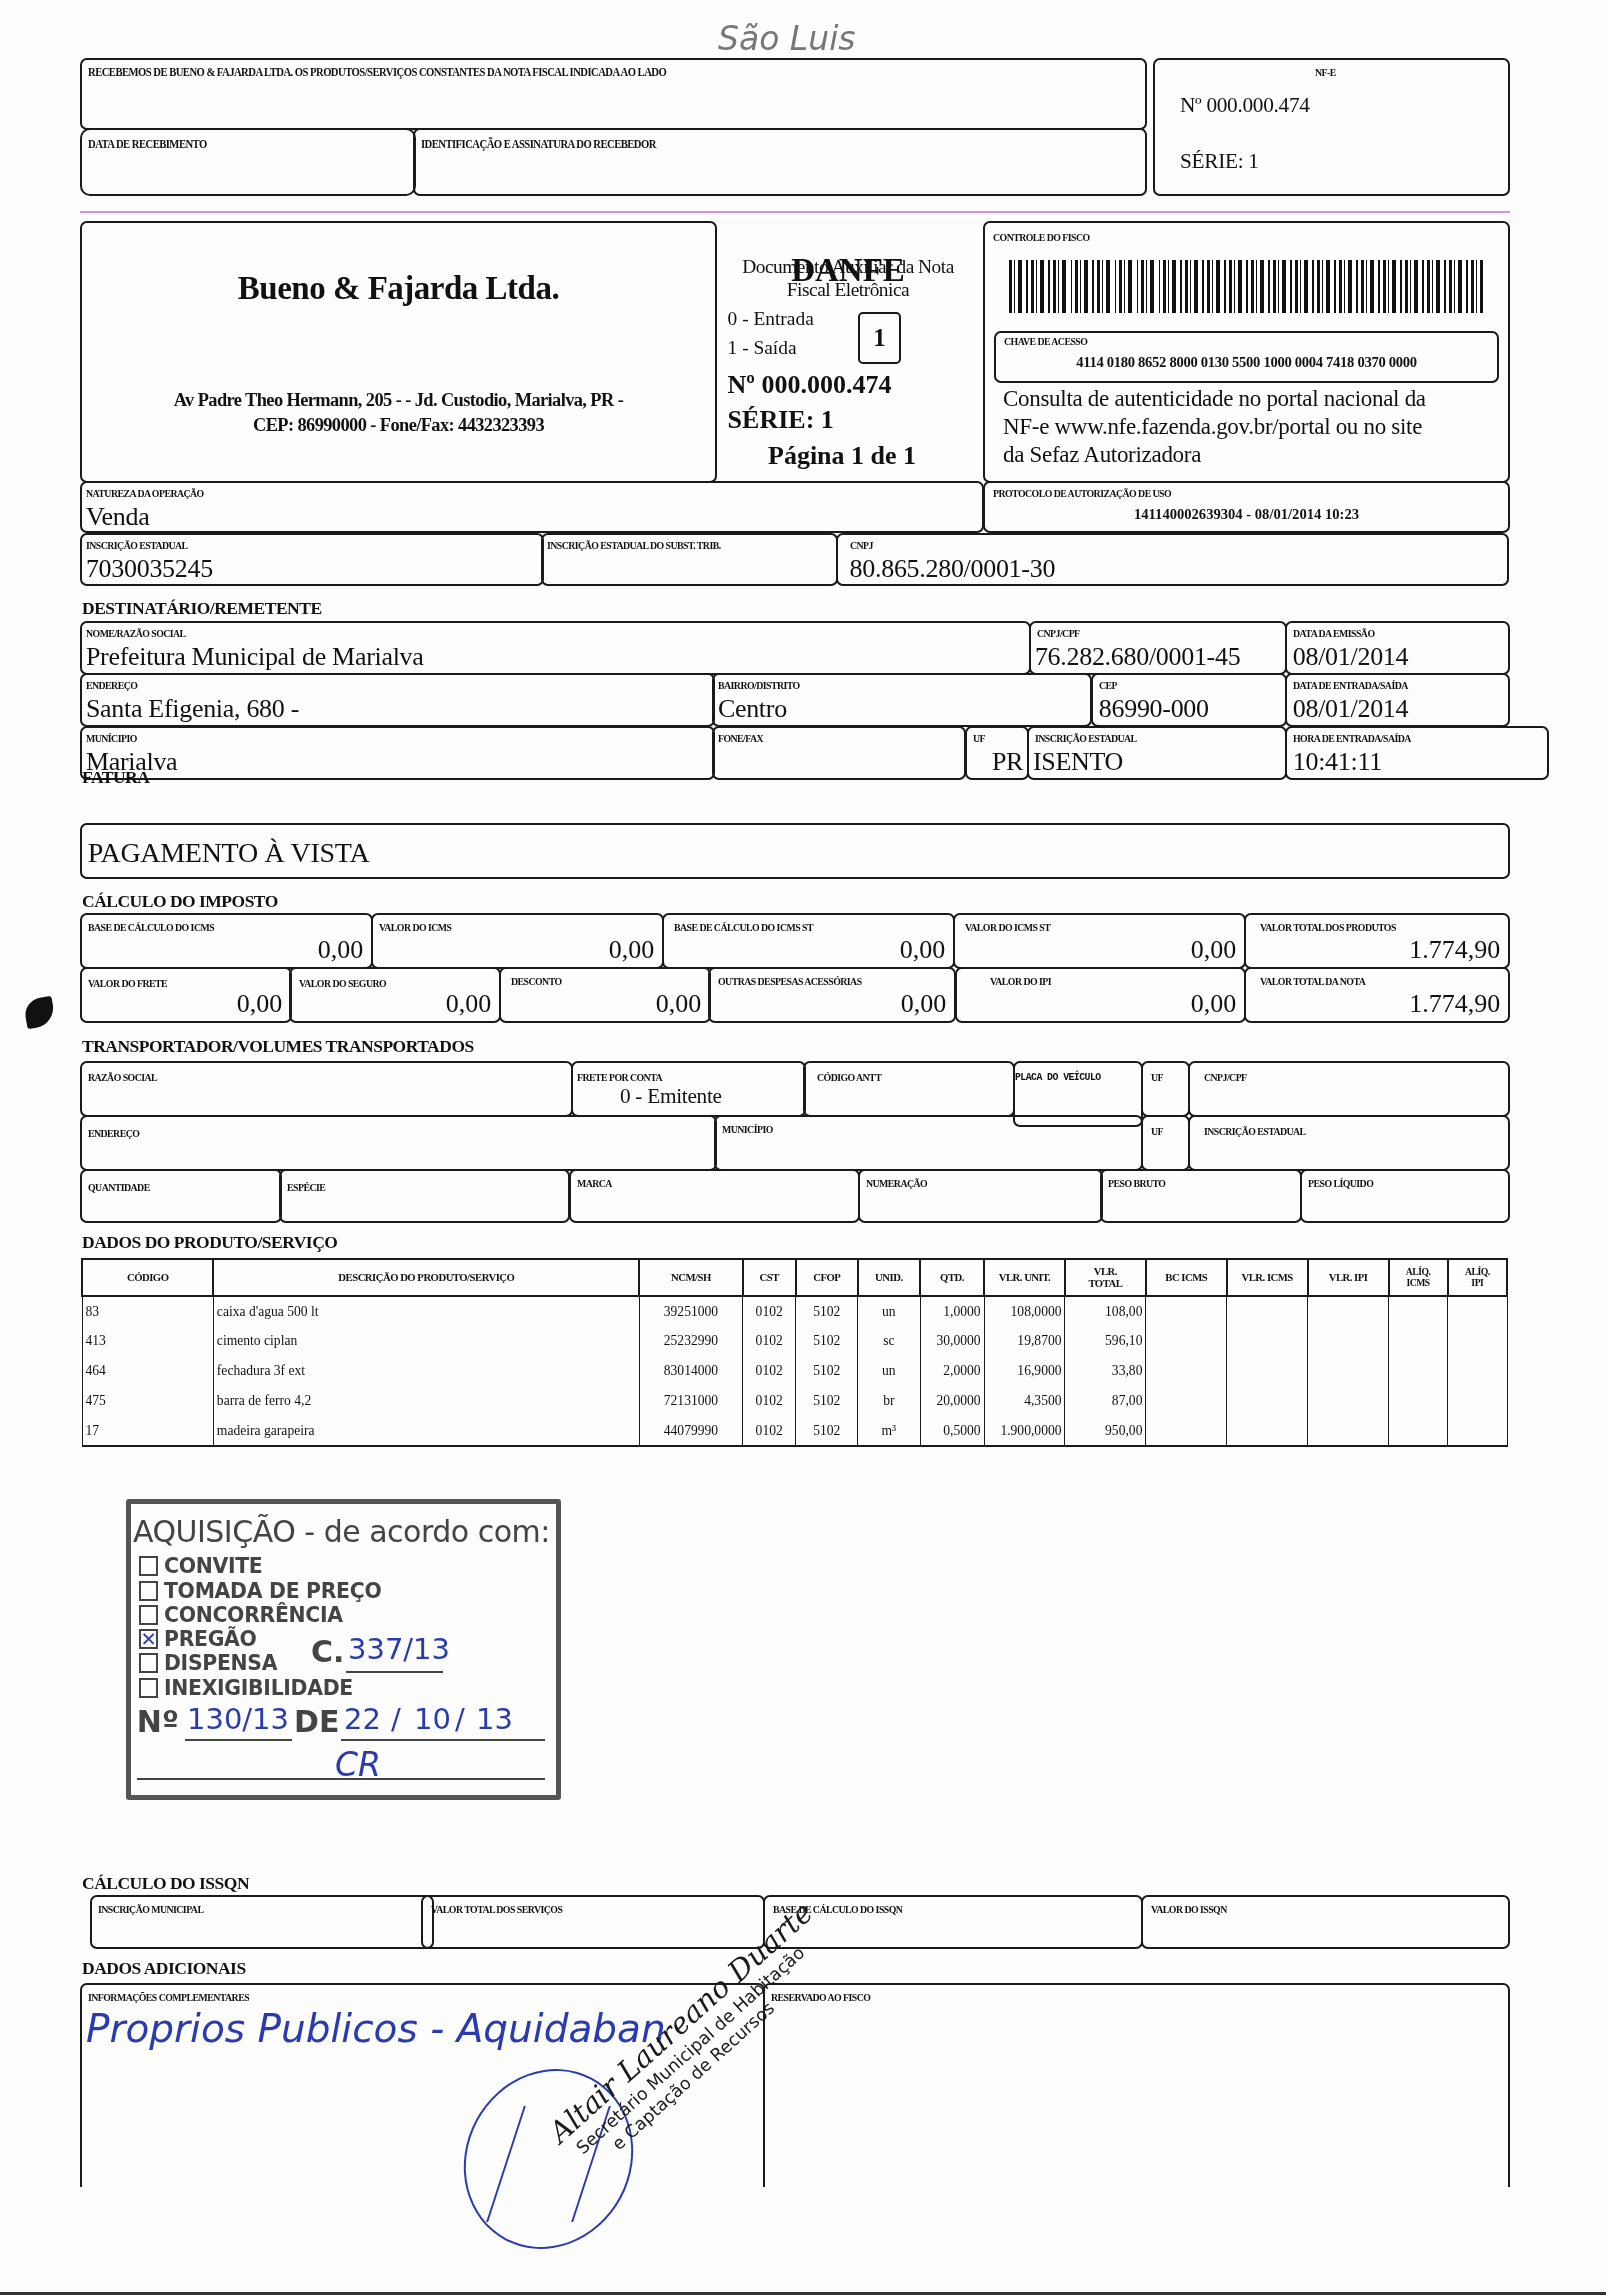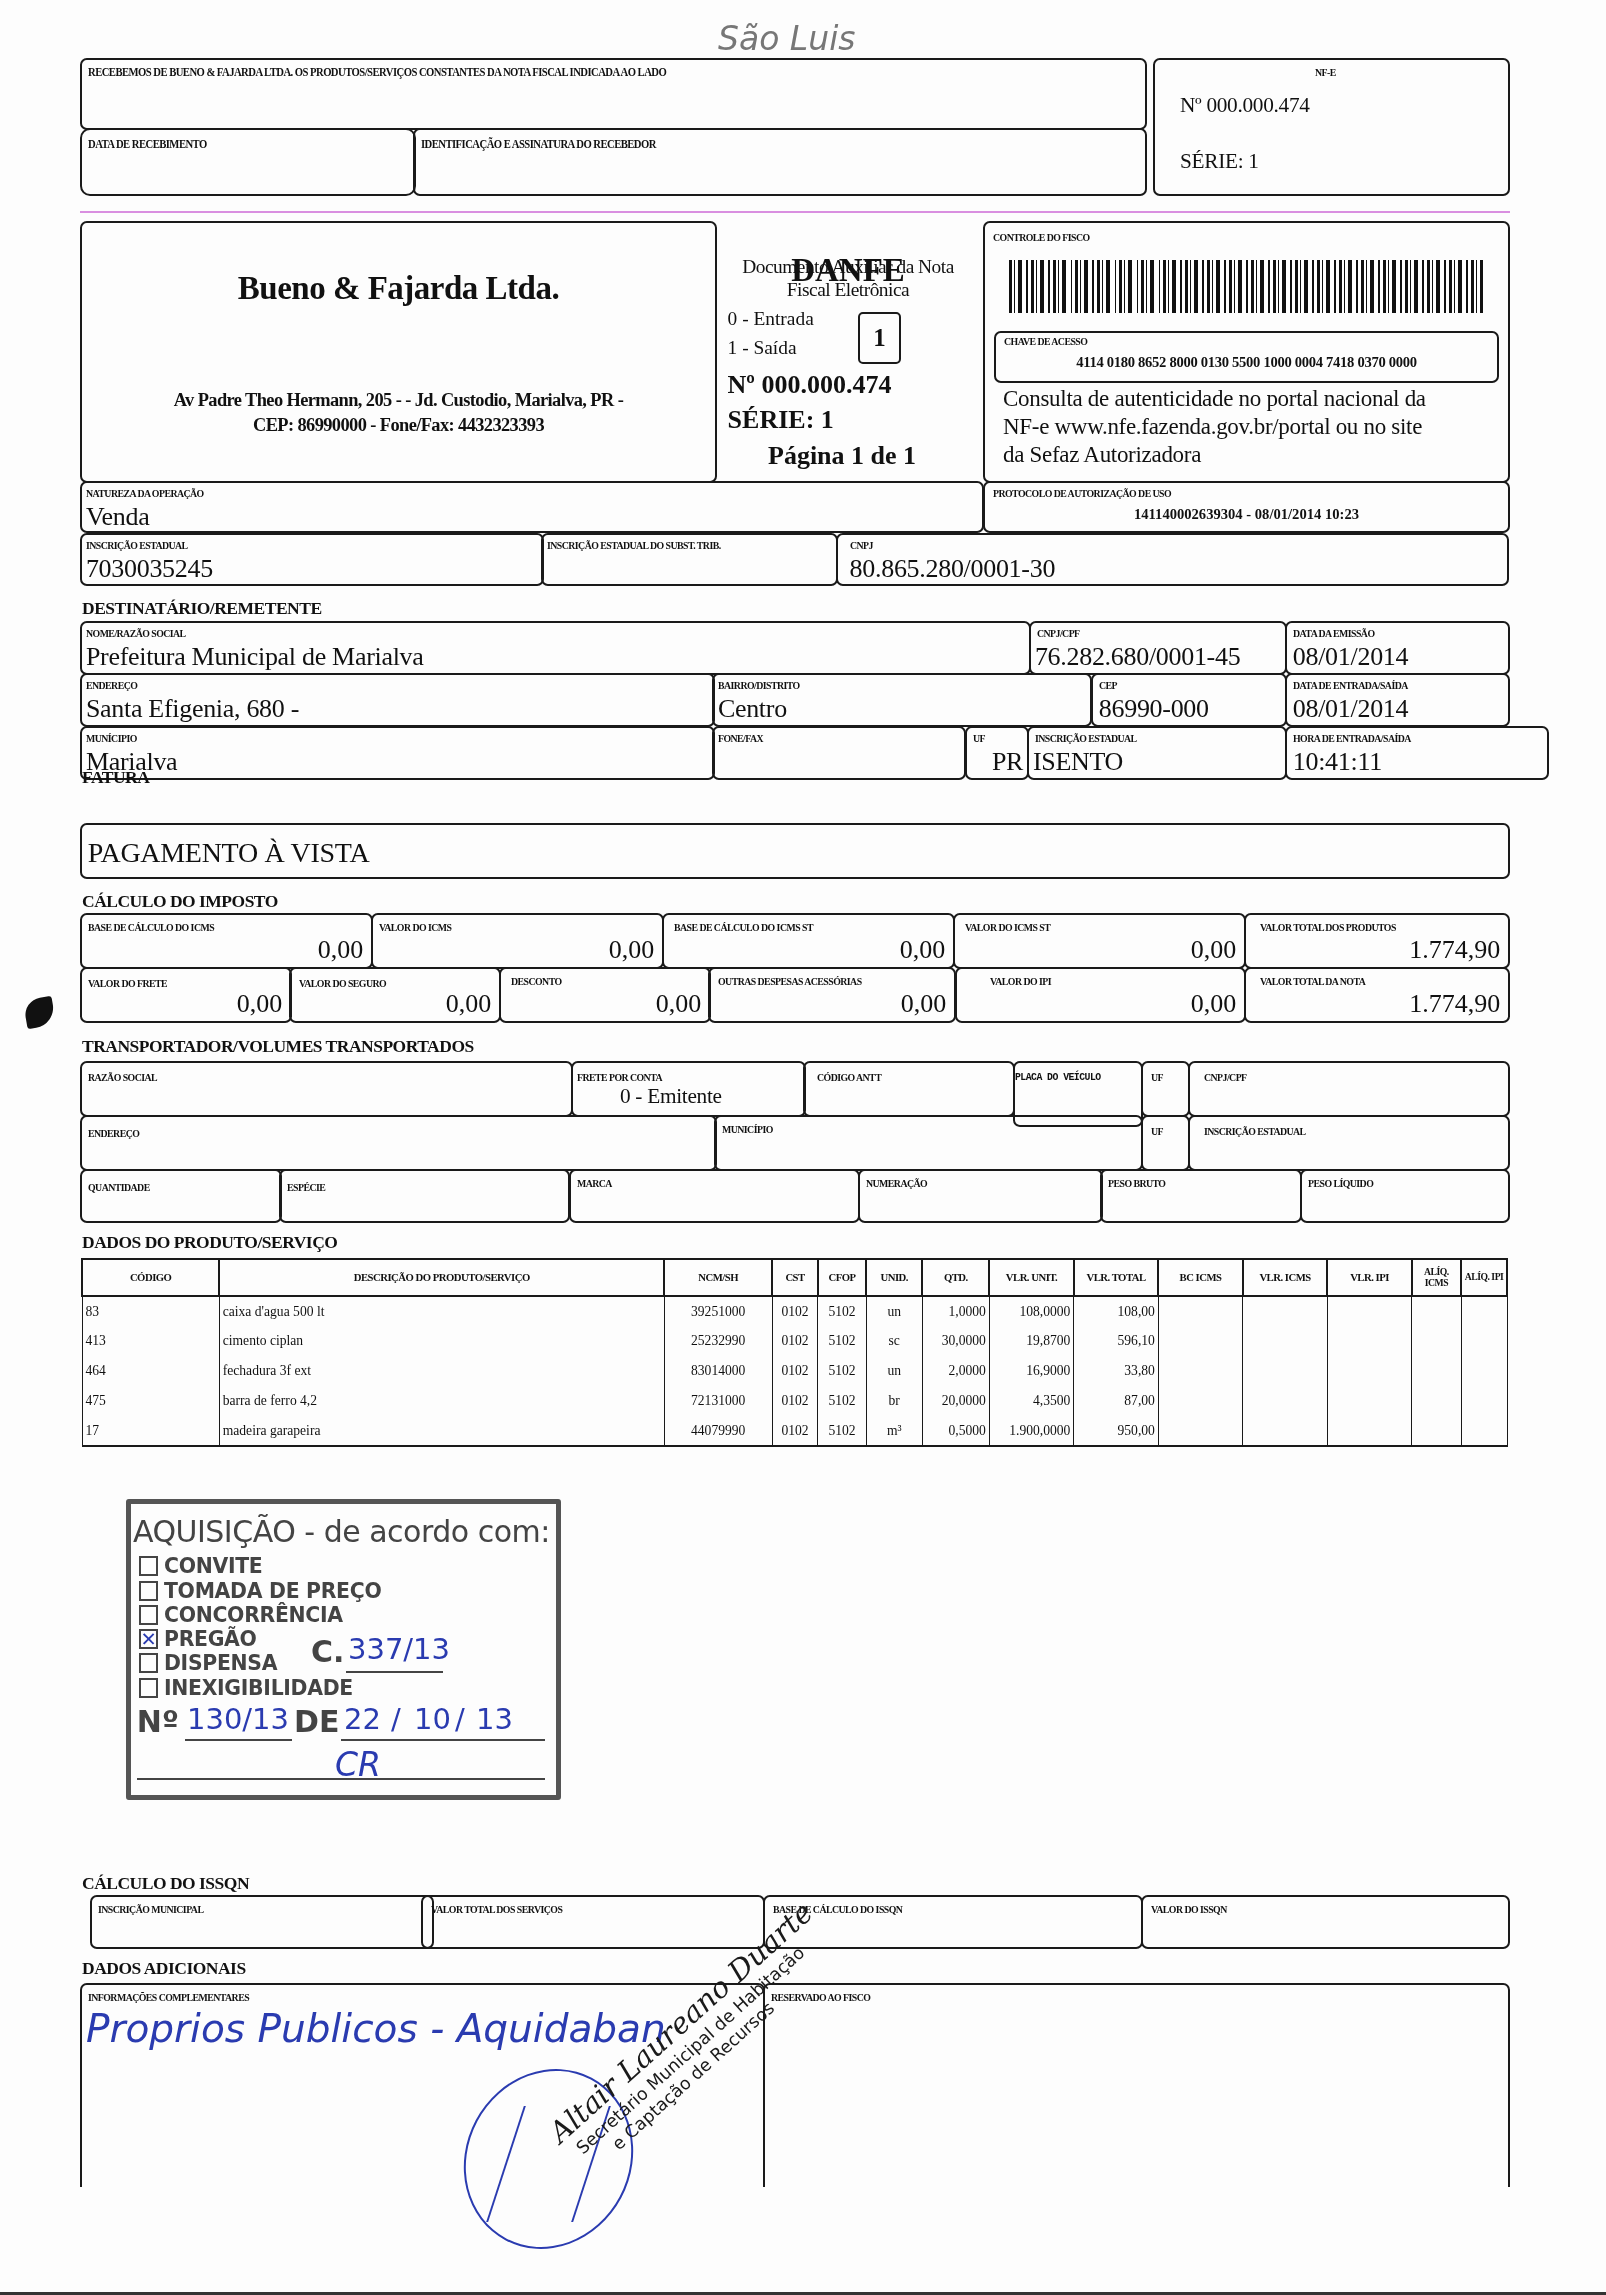--- a/index.html
+++ b/index.html
@@ -8,21 +8,21 @@
   .abs { position: absolute; }
   .box { position: absolute; border: 2.9px solid #1a1a1a; border-radius: 6.8px; background: transparent; }
   .lbl { position: absolute; font-size: 10.7px; font-weight: bold; letter-spacing: -0.6px; text-transform: uppercase; white-space: nowrap; transform: scaleX(0.92); transform-origin: left top; }
   .val { position: absolute; font-size: 26px; white-space: nowrap; letter-spacing: -0.3px; }
   .valr { position: absolute; font-size: 26px; white-space: nowrap; right: 7.8px; bottom: 1.9px; }
   .sec { position: absolute; font-size: 17.5px; font-weight: bold; letter-spacing: -0.5px; white-space: nowrap; }
   .hand { position: absolute; font-family: "DejaVu Sans", sans-serif; color: #2a3bb0; font-style: italic; white-space: nowrap; }
   .pencil { position: absolute; font-family: "DejaVu Sans", sans-serif; color: #777; font-style: italic; white-space: nowrap; }
   
   .ptable { position: absolute; left: 81px; top: 1258px; width: 1427px; border-collapse: collapse; font-size: 13.6px; }
-  .ptable th { font-size: 10.7px; font-weight: bold; text-transform: uppercase; border: 2.9px solid #1a1a1a; height: 37px; letter-spacing: -0.5px; padding: 0 1px; line-height: 1.05; }
+  .ptable th { font-size: 10.7px; font-weight: bold; text-transform: uppercase; border: 2.9px solid #1a1a1a; height: 37px; letter-spacing: -0.5px; padding: 0 13px; line-height: 1.05; }
   .ptable td { height: 30px; border-left: 1.9px solid #1a1a1a; border-right: 1.9px solid #1a1a1a; padding: 0 2.9px; white-space: nowrap; font-size: 13.6px; }
   .ptable tr.last td { border-bottom: 2.9px solid #1a1a1a; }
   .ptable td.r { text-align: right; }
   .ptable td.c { text-align: center; }
   
   .barcode { position: absolute; left: 1009px; top: 260px; width: 474px; height: 53px;
     background: repeating-linear-gradient(90deg, #111 0 2.9px, #fff 2.9px 4.9px, #111 4.9px 5.8px, #fff 5.8px 8.7px, #111 8.7px 12.6px, #fff 12.6px 14.6px, #111 14.6px 15.5px, #fff 15.5px 17.5px, #111 17.5px 19.4px, #fff 19.4px 22px); }
   
   .stamp { position: absolute; left: 126px; top: 1499px; width: 435px; height: 301px; border: 5.8px solid #555; border-radius: 2.9px; font-family: "DejaVu Sans", sans-serif; color: #444; }
   .stamp .title { position: absolute; left: 1.9px; top: 9.7px; font-size: 30px; letter-spacing: -0.5px; white-space: nowrap; }

